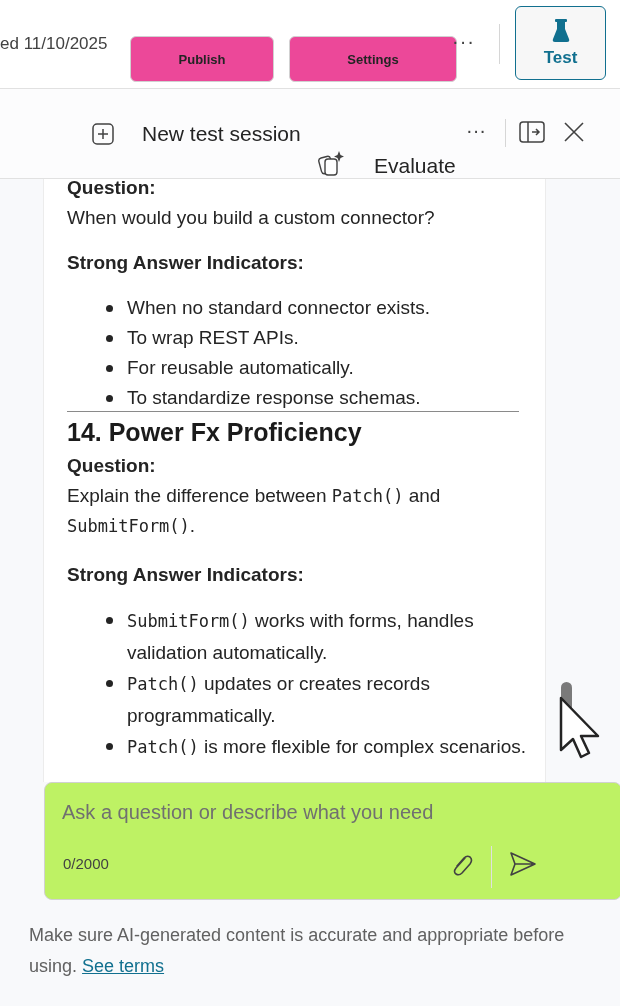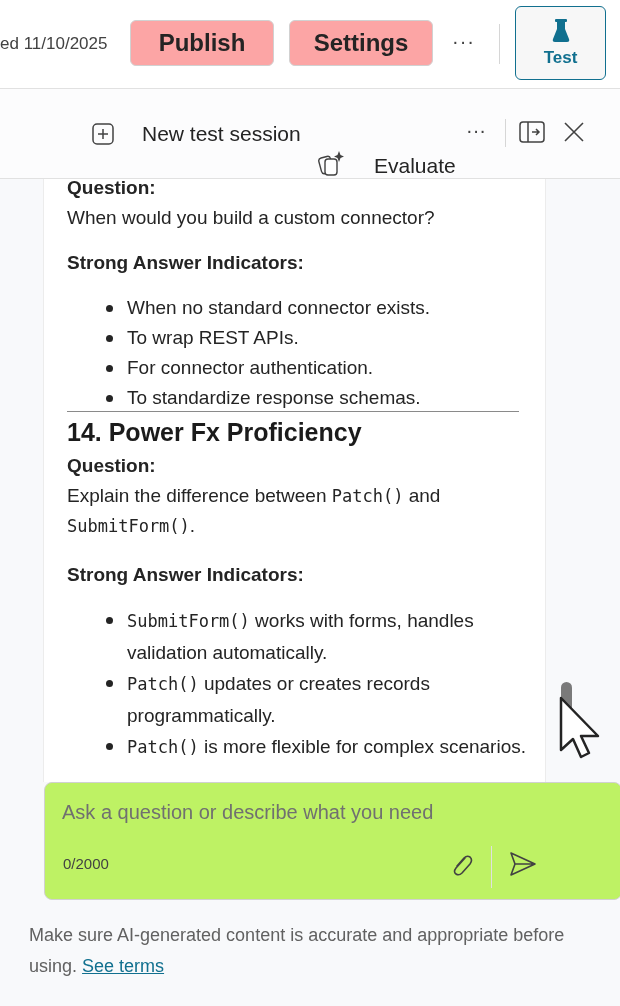--- a/index.html
+++ b/index.html
@@ -6,26 +6,26 @@
   body {
     width:620px; height:1006px; overflow:hidden; position:relative;
     background:#f8f9fb; font-family:"Liberation Sans", sans-serif; color:#242424;
   }
   .topbar {
     position:absolute; left:0; top:0; width:620px; height:88px;
     background:#ffffff; border-bottom:1px solid #e1e1e1;
   }
   .saved-text { position:absolute; left:0; top:34px; font-size:17px; color:#424242; white-space:nowrap; }
   .top-btn {
-    position:absolute; top:20px; height:46px; border:1px solid #d1d1d1; border-radius:6px;
-    background:#fca5a5; font-size:24px; font-weight:bold; color:#242424;
+    position:absolute; top:36px; height:46px; border:1px solid #d1d1d1; border-radius:6px;
+    background:#ec4899; font-size:13px; font-weight:bold; color:#242424;
     display:flex; align-items:center; justify-content:center; box-sizing:border-box;
   }
   .publish { left:130px; width:144px; }
-  .settings { left:289px; width:144px; }
+  .settings { left:289px; width:168px; }
   .top-more { position:absolute; left:452px; top:30px; font-size:20px; letter-spacing:1px; color:#424242; }
   .top-sep { position:absolute; left:499px; top:24px; width:1px; height:40px; background:#d6d6d6; }
   .test-btn {
     position:absolute; left:515px; top:6px; width:91px; height:74px; box-sizing:border-box;
     border:1.5px solid #0f6cbd; border-color:#11708f; border-radius:6px; background:#f7f7f7;
     display:flex; flex-direction:column; align-items:center; justify-content:center; gap:4px;
   }
   .test-label { font-size:17px; font-weight:bold; color:#11708f; }
 
   .panel-header {
@@ -122,21 +122,21 @@
 
 <div class="chat-area">
   <div class="bubble"></div>
 
   <div class="content bold" style="top:-6px;">Question:</div>
   <div class="content" style="top:24px;">When would you build a custom connector?</div>
   <div class="content bold" style="top:69px;">Strong Answer Indicators:</div>
   <ul class="ul content" style="top:114px;left:67px;">
     <li>When no standard connector exists.</li>
     <li>To wrap REST APIs.</li>
-    <li>For connector authentication.</li>
+    <li>For reusable automatically.</li>
     <li>To standardize response schemas.</li>
   </ul>
   <div class="hr" style="top:232px;"></div>
   <div class="content h3" style="top:238px;">14. Power Fx Proficiency</div>
   <div class="content bold" style="top:272px;">Question:</div>
   <div class="content" style="top:302px;">
     <span>Explain the difference between </span><span class="mono">Patch()</span><span> and</span><br>
     <span class="mono">SubmitForm()</span><span>.</span>
   </div>
   <div class="content bold" style="top:381px;">Strong Answer Indicators:</div>

